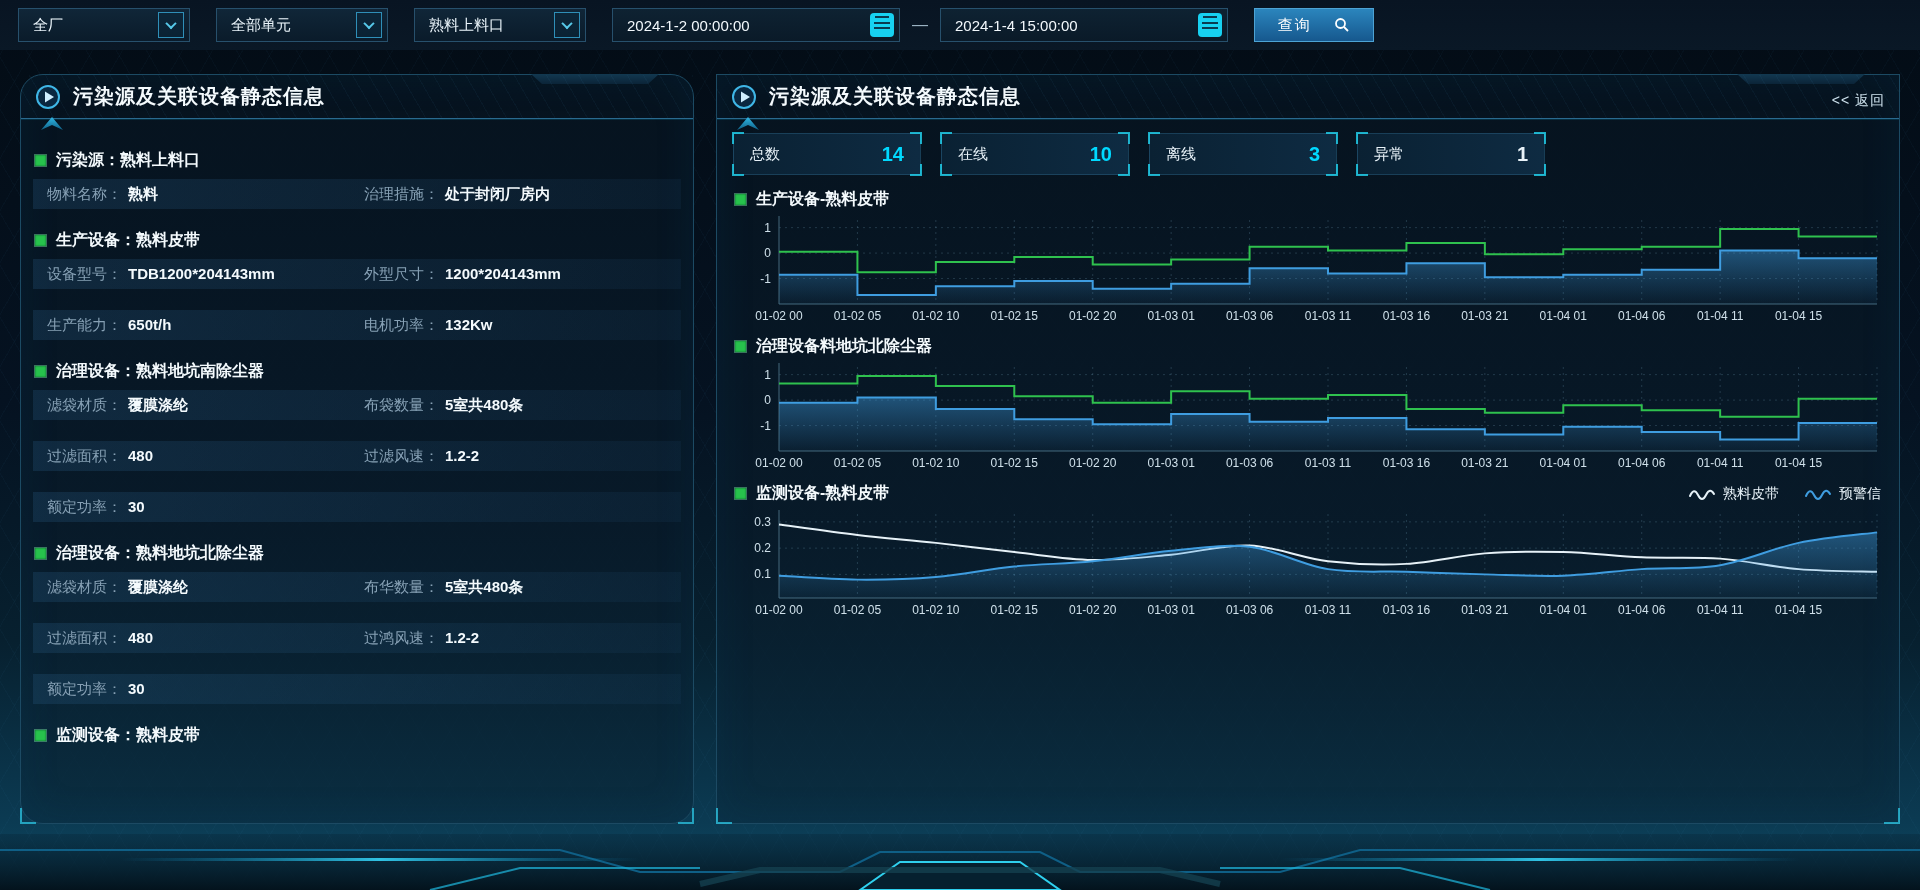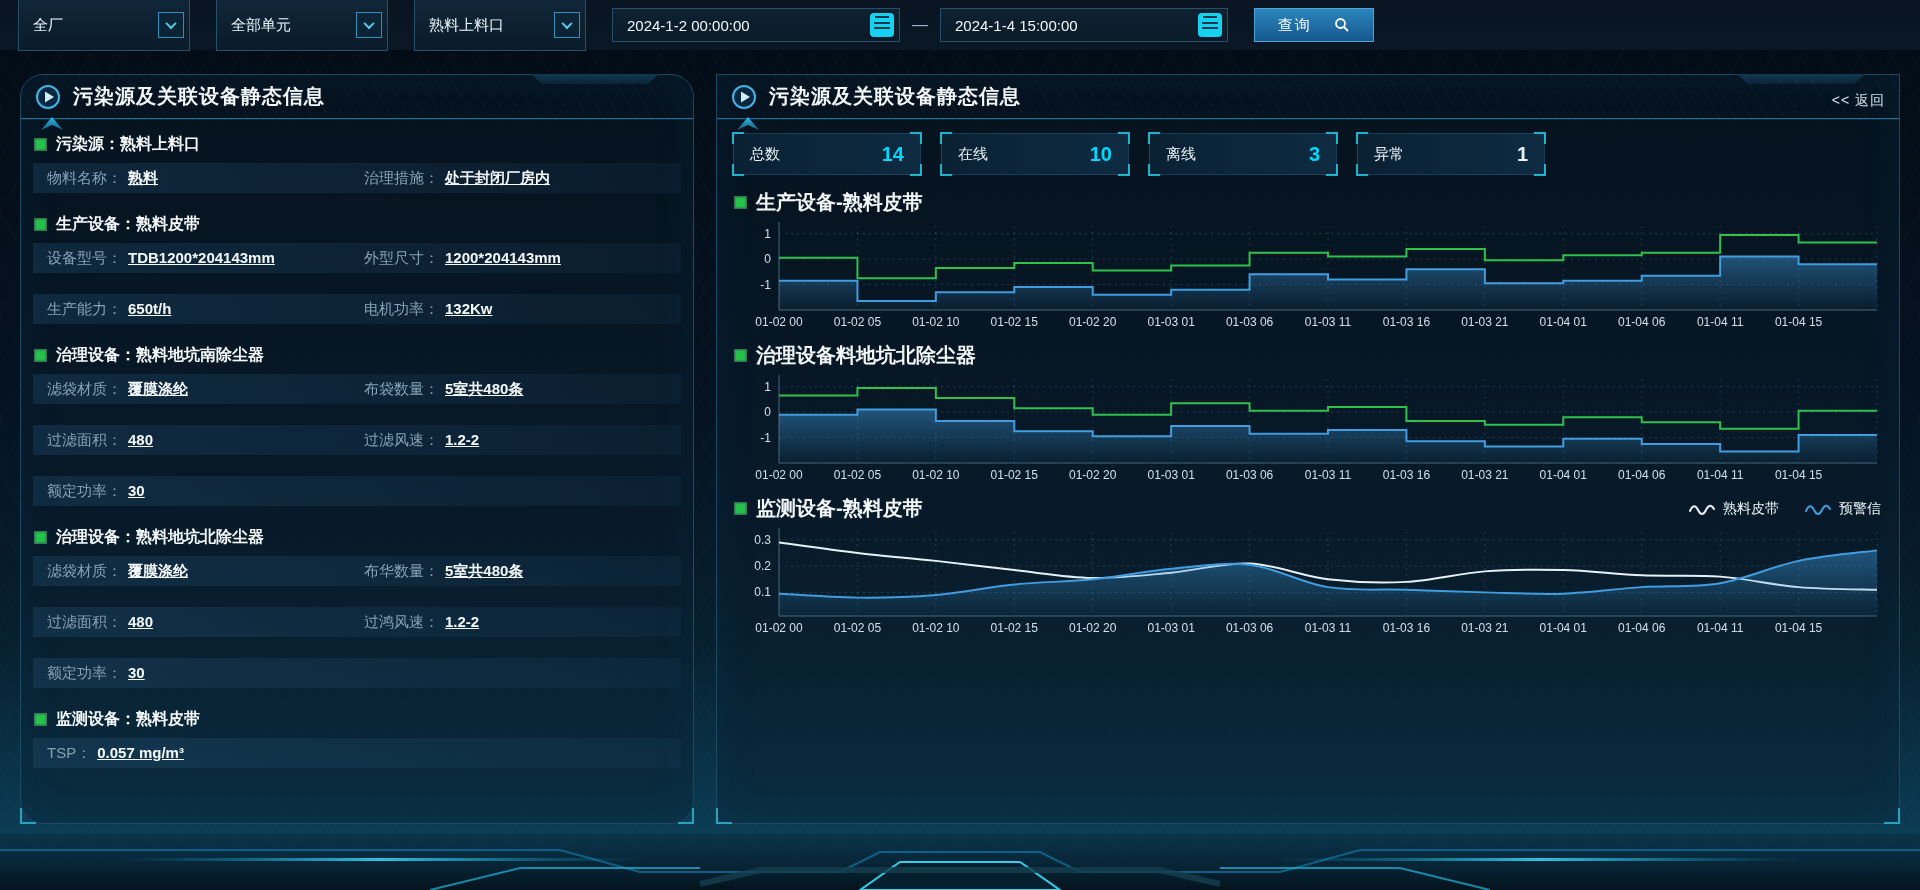--- a/index.html
+++ b/index.html
@@ -14,21 +14,21 @@
   body::before{ 
     content:""; position:absolute; inset:0; pointer-events:none;
     background:
       repeating-linear-gradient(60deg, rgba(60,140,190,.04) 0 1px, transparent 1px 26px),
       repeating-linear-gradient(-60deg, rgba(60,140,190,.04) 0 1px, transparent 1px 26px);
   }
 
   
   .topbar{ height:50px; display:flex; align-items:center; gap:26px; padding:0 18px;
     background:linear-gradient(180deg,#081422,#0a1826); position:relative; z-index:2;}
-  .select{ width:172px; height:52px; display:flex; align-items:center; justify-content:space-between;
+  .select{ width:172px; height:34px; display:flex; align-items:center; justify-content:space-between;
     padding:0 5px 0 14px; background:linear-gradient(180deg,#102638,#0a1b2a);
     border:1px solid #27506c; color:#eaf4fa; font-size:15px; cursor:pointer; position:relative;}
   .select .chev-box{ width:26px; height:26px; border:1px solid #2f8fb8; display:flex;
     align-items:center; justify-content:center; background:rgba(10,40,60,.5);}
   .chev{ width:8px; height:8px; border-right:2px solid #57c9e9; border-bottom:2px solid #57c9e9;
     transform:rotate(45deg) translate(-1px,-1px);}
   .datebox{ width:288px; height:34px; display:flex; align-items:center; justify-content:space-between;
     padding:0 5px 0 14px; background:linear-gradient(180deg,#0e2232,#0a1a28);
     border:1px solid #27506c; color:#f2f8fc; font-size:15px; cursor:pointer;}
   .cal-icon{ width:24px; height:24px; border-radius:4px; background:#17d1f1; position:relative;}
@@ -62,29 +62,29 @@
     border-bottom:1px solid #2a6a8f; box-shadow:0 1px 0 rgba(0,200,255,.15); position:relative;
     background:repeating-linear-gradient(60deg, rgba(70,160,210,.05) 0 1px, transparent 1px 14px);}
   .panel-title{ font-size:20px; font-weight:bold; letter-spacing:1px; color:#f4fafd;}
   .hdr-chevrons{ position:absolute; left:20px; bottom:-12px; width:22px; height:13px;
     clip-path:polygon(50% 0,100% 100%,50% 62%,0 100%);
     background:linear-gradient(180deg,#2fb9e6,#0f5f86);}
   .back-link{ margin-left:auto; font-size:14px; color:#cfe3ee; cursor:pointer; letter-spacing:1px;margin-top:8px;}
 
   
   .left-body{ padding:14px 12px 0 12px;}
-  .section-header{ display:flex; align-items:center; gap:10px; margin:1px 2px 8px 2px;
+  .section-header{ display:flex; align-items:center; gap:10px; margin:17px 2px 8px 2px;
     font-size:16px; font-weight:bold; color:#f4fafd;}
   .bullet{ width:11px; height:11px; background:#27c24c; flex:0 0 auto;
     box-shadow:0 0 0 1px rgba(120,230,160,.45), inset 0 0 2px #0b5e2a;}
   .kv-row{ display:flex; min-height:30px; align-items:center; margin-bottom:21px; padding:0 0 0 14px;
     background:linear-gradient(90deg, rgba(40,90,130,.28), rgba(30,70,105,.16));}
   .kv-cell{ width:50%; display:flex; align-items:baseline; gap:6px; font-size:15px;}
   .kv-label{ color:#87a1b5;}
-  .kv-value{ color:#f4fafd; font-weight:bold;text-decoration:underline;}
+  .kv-value{ color:#f4fafd; font-weight:bold;}
 
   
   .right-body{ padding:14px 16px 0 16px;}
   .stats-row{ display:flex; gap:20px; margin-bottom:14px;}
   .stat-card{ position:relative; width:188px; height:42px; padding:0 16px;
     display:flex; align-items:center; justify-content:space-between;
     background:linear-gradient(90deg,#0a2133,#0e2b42); border:1px solid rgba(60,130,170,.3);}
   .stat-card::before{ content:""; position:absolute; inset:-2px; pointer-events:none;
     background:
       linear-gradient(#22d6f2,#22d6f2) left top/12px 2px no-repeat,
@@ -94,21 +94,21 @@
       linear-gradient(#22d6f2,#22d6f2) left bottom/12px 2px no-repeat,
       linear-gradient(#22d6f2,#22d6f2) left bottom/2px 12px no-repeat,
       linear-gradient(#22d6f2,#22d6f2) right bottom/12px 2px no-repeat,
       linear-gradient(#22d6f2,#22d6f2) right bottom/2px 12px no-repeat;
     opacity:.8;}
   .stat-label{ font-size:15px; color:#e8f2f8;}
   .stat-value{ font-size:20px; font-weight:bold; color:#00d9ff;}
 
   .chart-block{ margin-bottom:10px;}
   .chart-title-row{ display:flex; align-items:center; gap:10px; margin:4px 2px 4px 2px;}
-  .chart-title{ font-size:20px; font-weight:bold; color:#f4fafd;}
+  .chart-title{ font-size:16px; font-weight:bold; color:#f4fafd;}
   .legend{ margin-left:auto; display:flex; gap:26px; align-items:center;}
   .legend-item{ display:flex; align-items:center; gap:8px; font-size:14px; color:#eaf4fa;}
   .chart-host{ width:100%; height:112px;}
 
   
   .bottom-deco{ position:absolute; left:0; right:0; bottom:0; height:62px; z-index:0;}
 </style>
 </head>
 <body>
 
@@ -259,27 +259,20 @@
         <span class="kv-cell">
             <span class="kv-label">额定功率：</span>
             <span class="kv-value">30</span>
           </span>
         <span class="kv-cell"></span>
       </div>
       <div class="section-header">
           <span class="bullet"></span>
           <span>监测设备：熟料皮带</span>
         </div>
-      <div class="kv-row">
-        <span class="kv-cell">
-            <span class="kv-label">TSP：</span>
-            <span class="kv-value">0.057 mg/m³</span>
-          </span>
-        <span class="kv-cell"></span>
-      </div>
     </div>
   </div>
 
   <div class="panel panel-right">
     <span class="panel-notch"></span>
     <div class="panel-header">
       <svg width="26" height="26" viewBox="0 0 26 26">
         <circle cx="13" cy="13" r="11" fill="#0a2740" stroke="#3fb6e6" stroke-width="2"></circle>
         <polygon points="10,7.5 19,13 10,18.5" fill="#cfeeff"></polygon>
       </svg>

